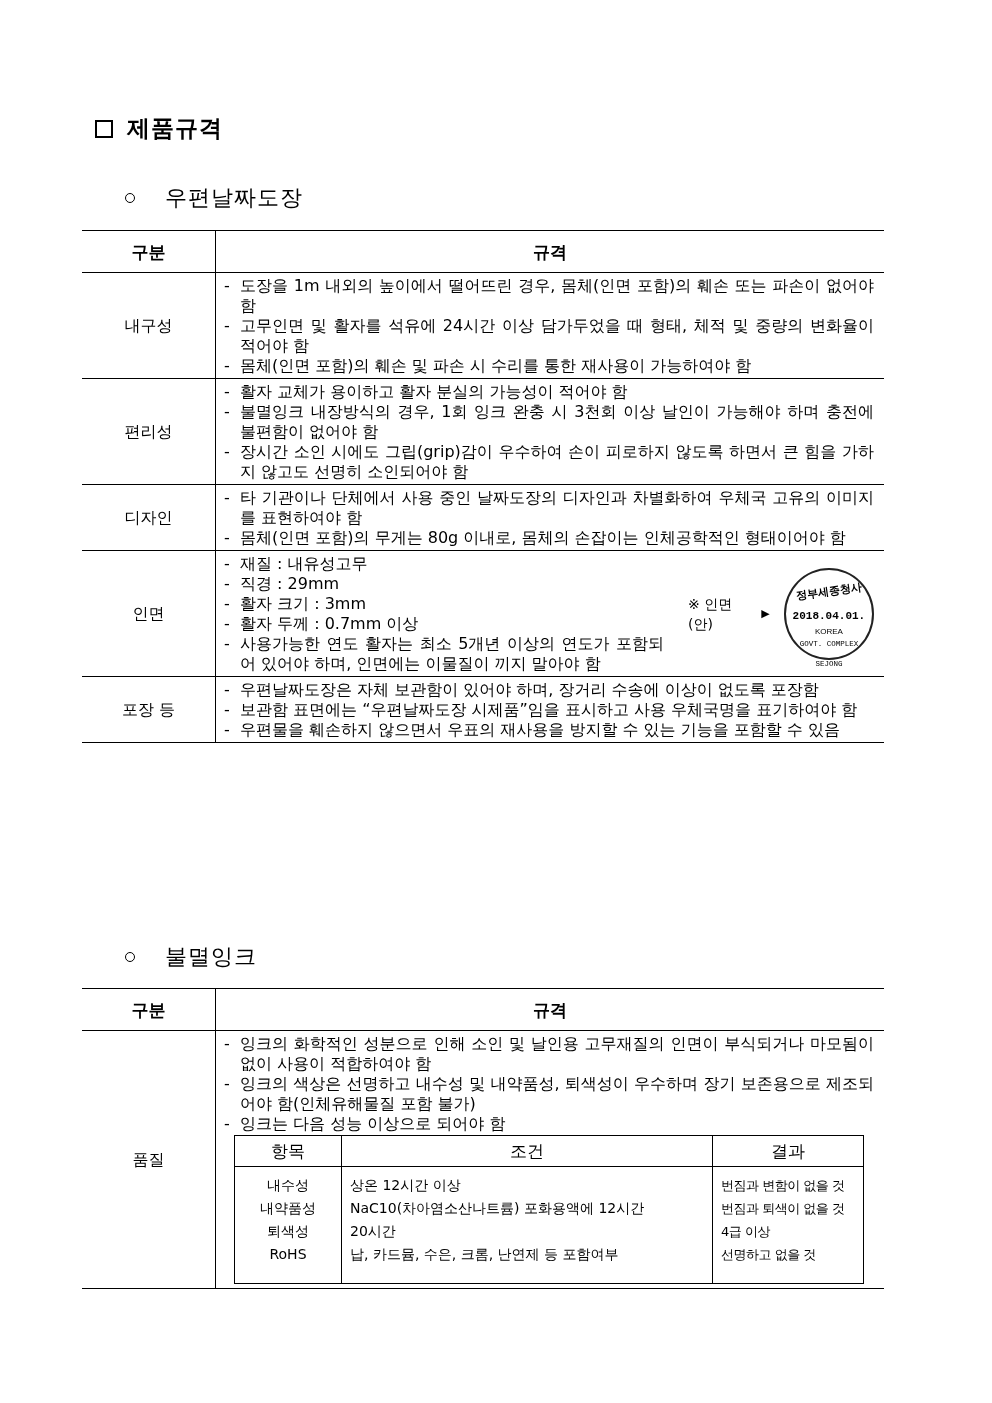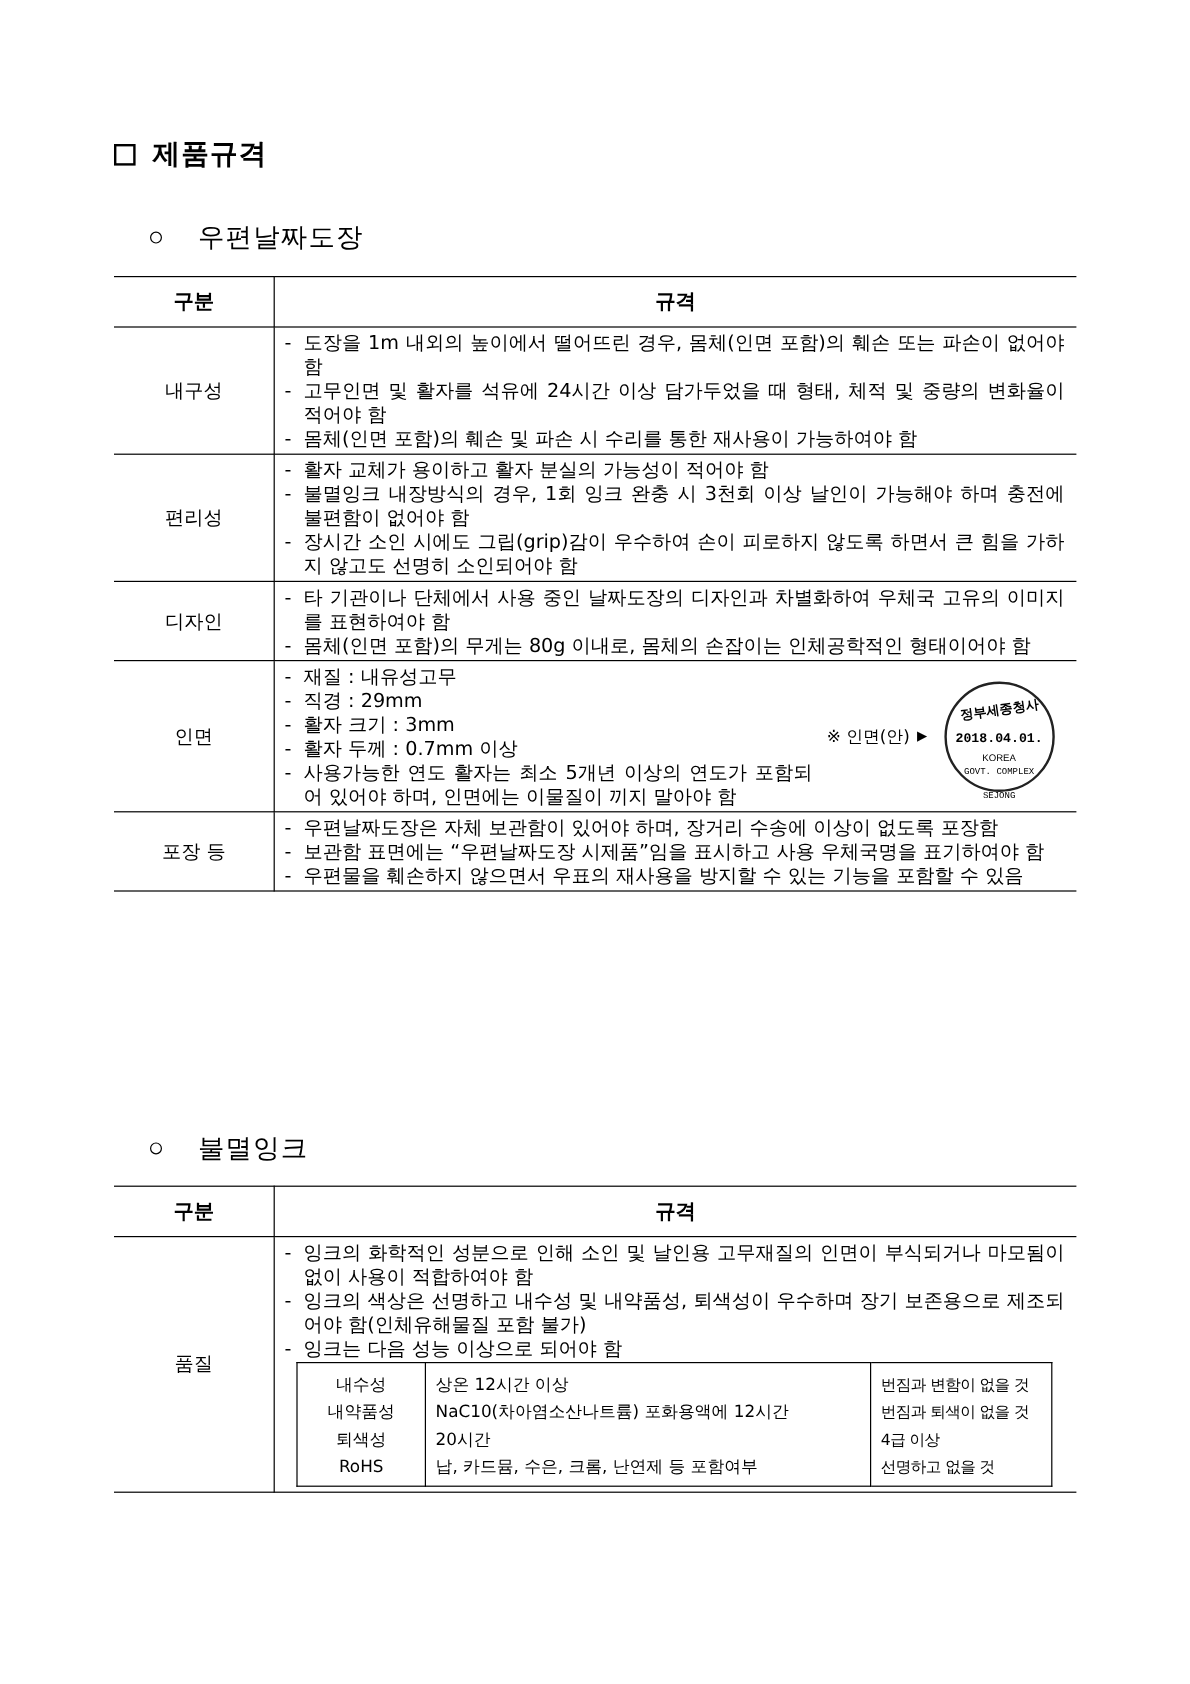--- a/index.html
+++ b/index.html
@@ -19,57 +19,57 @@
   .subtitle {
     position: absolute; left: 125px;
     display: flex; align-items: center;
     font-size: 22px; letter-spacing: 1px; gap: 10px;
   }
   .subtitle .circle {
     width: 10px; height: 10px; border: 1.5px solid #000; border-radius: 50%;
     margin-right: 20px; box-sizing: border-box;
   }
   table.spec {
-    position: absolute; left: 95px; width: 802px;
+    position: absolute; left: 82px; width: 802px;
     border-collapse: collapse;
     font-size: 16px; line-height: 20px;
   }
   table.spec th, table.spec td {
     border-top: 1.5px solid #000;
     border-bottom: 1.5px solid #000;
     padding: 0;
   }
   table.spec th { font-weight: bold; height: 41px; text-align: center; font-size: 17px; }
   table.spec .col-cat { width: 133px; text-align: center; border-right: 1.2px solid #000; }
   table.spec td.cat { text-align: center; vertical-align: middle; font-size: 16px; }
   table.spec td.spec-cell { padding: 3px 10px 2px 8px; vertical-align: top; }
   .item { display: flex; }
   .item .dash { width: 16px; flex: 0 0 16px; }
   .item .txt { flex: 1; text-align: justify; }
   .imprint-wrap { display: flex; align-items: center; }
   .imprint-list { flex: 0 0 440px; }
   .imprint-note {
-    margin-left: 12px; display: flex; align-items: center; font-size: 14px;
+    margin-left: 24px; display: flex; align-items: center; font-size: 14px;
   }
   .imprint-note .arrow { margin-left: 6px; font-size: 11px; }
   .stamp {
     margin-left: 14px; width: 92px; height: 92px; border: 2px solid #222; border-radius: 50%;
     position: relative; box-sizing: border-box;
   }
   .stamp .top { position: absolute; top: 12px; left: 0; right: 0; text-align: center; font-size: 11px; font-weight: bold; transform: rotate(-8deg); }
   .stamp .date { position: absolute; top: 36px; left: 0; right: 0; text-align: center; font-size: 11px; font-weight: bold; font-family: Liberation Mono, monospace; }
   .stamp .korea { position: absolute; top: 52px; left: 0; right: 0; text-align: center; font-size: 8px; font-family: "Liberation Sans", sans-serif; }
   .stamp .bottom { position: absolute; top: 64px; left: 0; right: 0; text-align: center; font-size: 7.5px; font-family: Liberation Mono, monospace; }
   table.inner {
     border-collapse: collapse; width: 630px; margin: 1px 0 4px 10px;
     font-size: 14px; line-height: 23px;
   }
   table.inner th, table.inner td { border: 1px solid #000; padding: 0; }
   table.inner th { font-weight: normal; height: 30px; text-align: center; }
-  table.inner td { vertical-align: top; padding-top: 7px; padding-bottom: 3px; }
+  table.inner td { vertical-align: top; padding-top: 7px; padding-bottom: 17px; }
   table.inner td.c1 { text-align: center; width: 106px; }
   table.inner td.c2 { padding-left: 8px; width: 362px; }
   table.inner td.c3 { padding-left: 8px; font-size: 13px; letter-spacing: -0.5px; }
 </style>
 </head>
 <body>
 
 <div class="title">
   <span class="box"></span>
   <span>제품규격</span>
@@ -219,20 +219,25 @@
       <div class="item">
             <span class="dash">-</span>
             <span class="txt">잉크의 색상은 선명하고 내수성 및 내약품성, 퇴색성이 우수하며 장기 보존용으로 제조되어야 함(인체유해물질 포함 불가)</span>
           </div>
       <div class="item">
             <span class="dash">-</span>
             <span class="txt">잉크는 다음 성능 이상으로 되어야 함</span>
           </div>
       <table class="inner">
         <tbody>
+              <tr>
+          <th>항목</th>
+          <th>조건</th>
+          <th>결과</th>
+        </tr>
         <tr>
           <td class="c1">
             <div>내수성</div>
             <div>내약품성</div>
             <div>퇴색성</div>
             <div>RoHS</div>
           </td>
           <td class="c2">
             <div>상온 12시간 이상</div>
             <div>NaC10(차아염소산나트륨) 포화용액에 12시간</div>

